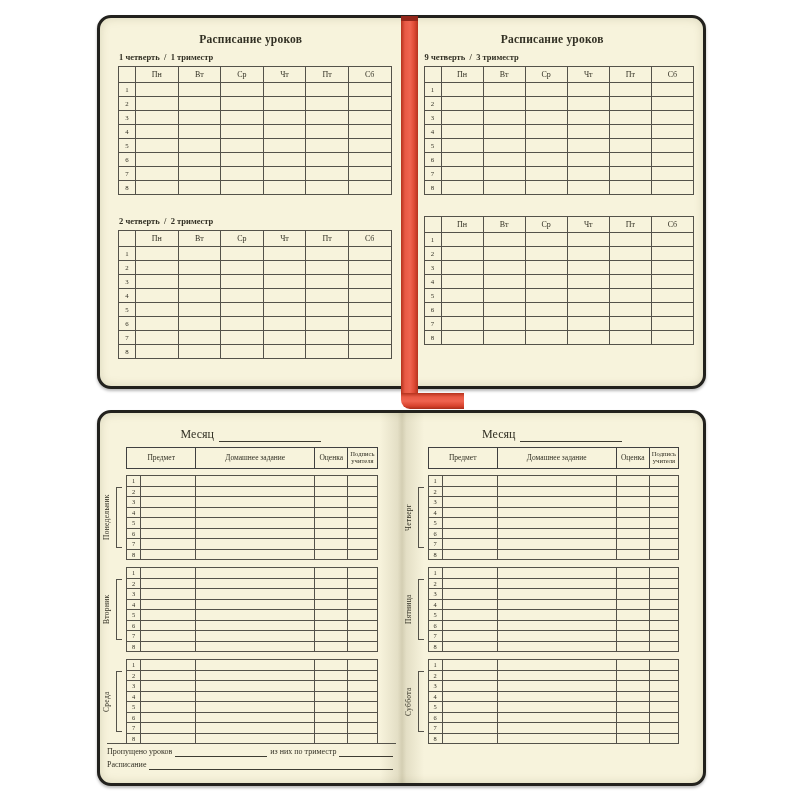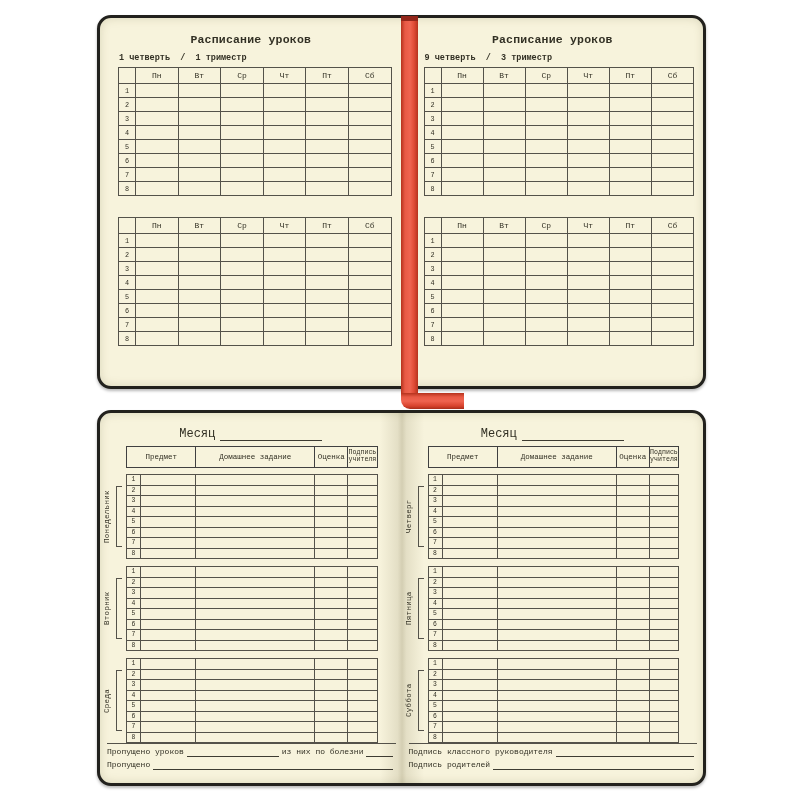--- a/index.html
+++ b/index.html
@@ -1,18 +1,18 @@
 <!DOCTYPE html>
 <html><head>
 <meta charset="utf-8">
 <style>
   html,body{margin:0;padding:0;}
   .canvas{
     position:relative;width:800px;height:800px;background:#ffffff;overflow:hidden;
-    font-family:Liberation Mono, monospace;color:#323024;
+    font-family:Liberation Serif, serif;color:#323024;
   }
   
   .spread{
     position:absolute;left:97px;width:609px;box-sizing:border-box;
     background:#f7f3dc;border:3px solid #22211d;border-radius:14px;
     display:flex;box-shadow:0 2px 3px rgba(0,0,0,0.28), inset 0 0 10px rgba(120,110,70,0.22);
   }
   .spread-top{top:15px;height:374px;}
   .spread-bottom{top:410px;height:376px;}
   .page{flex:1 1 50%;position:relative;min-width:0;}
@@ -176,20 +176,21 @@
                 <td></td>
                 <td></td>
                 <td></td>
                 <td></td>
                 <td></td>
               </tr>
             </tbody>
           </table>
       </div>
       <div class="sched-block second">
+        <div class="sched-caption">2 четверть  /  2 триместр</div>
         <table class="sched-table">
             <colgroup>
               <col class="c-num">
               <col>
               <col>
               <col>
               <col>
               <col>
               <col>
             </colgroup>
@@ -719,25 +720,25 @@
                 </tr>
               </tbody>
             </table>
         </div>
       </div>
       <div class="pfooter">
         <div class="footer-rule"></div>
         <div class="f-line">
           <span class="lbl">Пропущено уроков</span>
           <span class="ul fixed"></span>
-          <span class="lbl">из них по болезни</span>
+          <span class="lbl">из них по триместр</span>
           <span class="ul"></span>
         </div>
         <div class="f-line">
-          <span class="lbl">Пропущено</span>
+          <span class="lbl">Расписание</span>
           <span class="ul"></span>
         </div>
       </div>
     </div>
 
     <div class="page diary-page">
       <div class="month-line">
         <span>Месяц</span>
         <span class="m-ul"></span>
       </div>
@@ -965,26 +966,15 @@
                   <td class="num">8</td>
                   <td></td>
                   <td></td>
                   <td></td>
                   <td></td>
                 </tr>
               </tbody>
             </table>
         </div>
       </div>
-      <div class="pfooter">
-        <div class="footer-rule"></div>
-        <div class="f-line">
-          <span class="lbl">Подпись классного руководителя</span>
-          <span class="ul"></span>
-        </div>
-        <div class="f-line">
-          <span class="lbl">Подпись родителей</span>
-          <span class="ul"></span>
-        </div>
-      </div>
     </div>
   </div>
 </div>
 
 </body></html>

